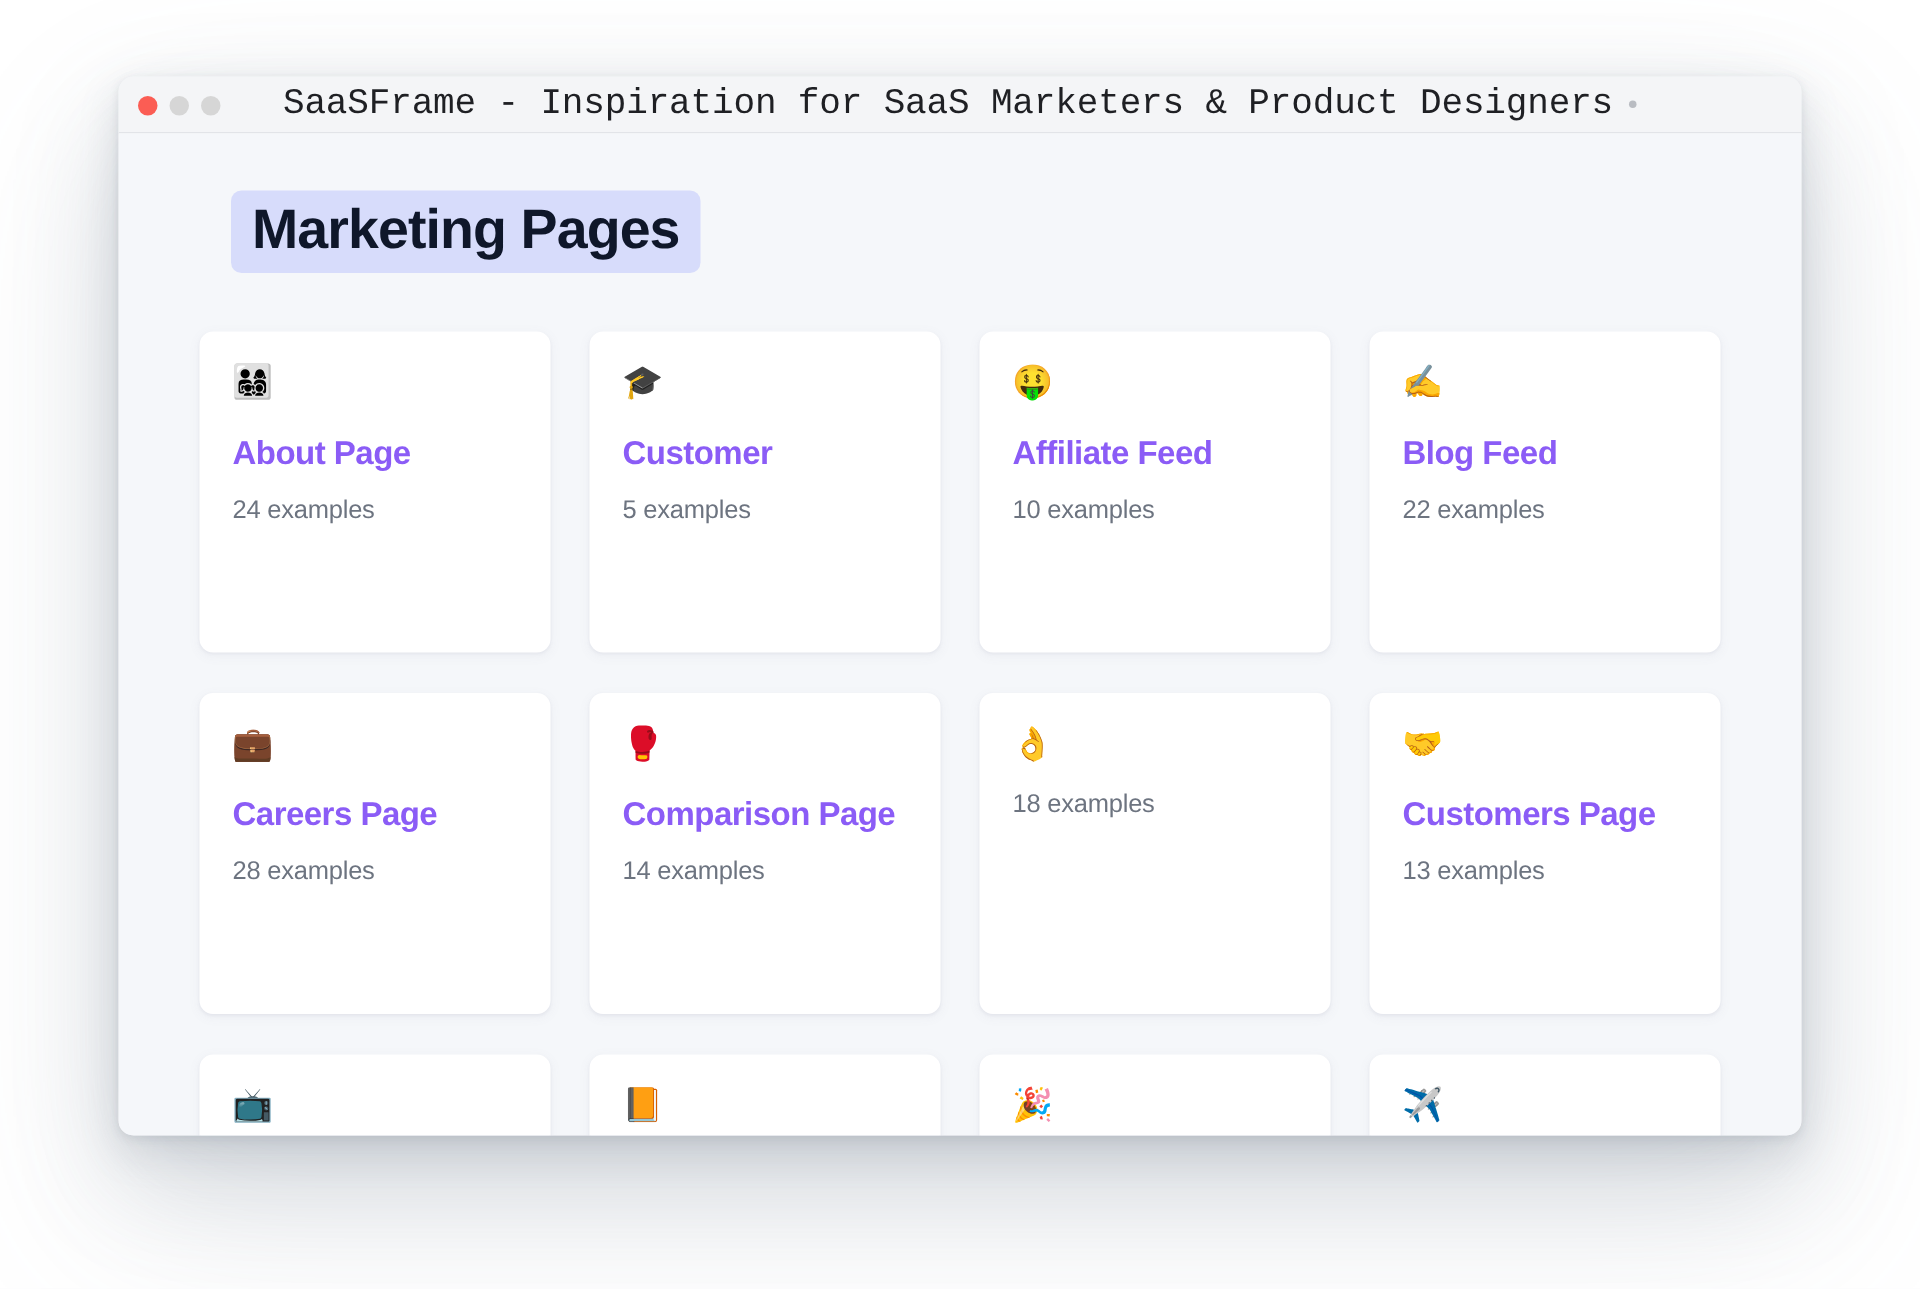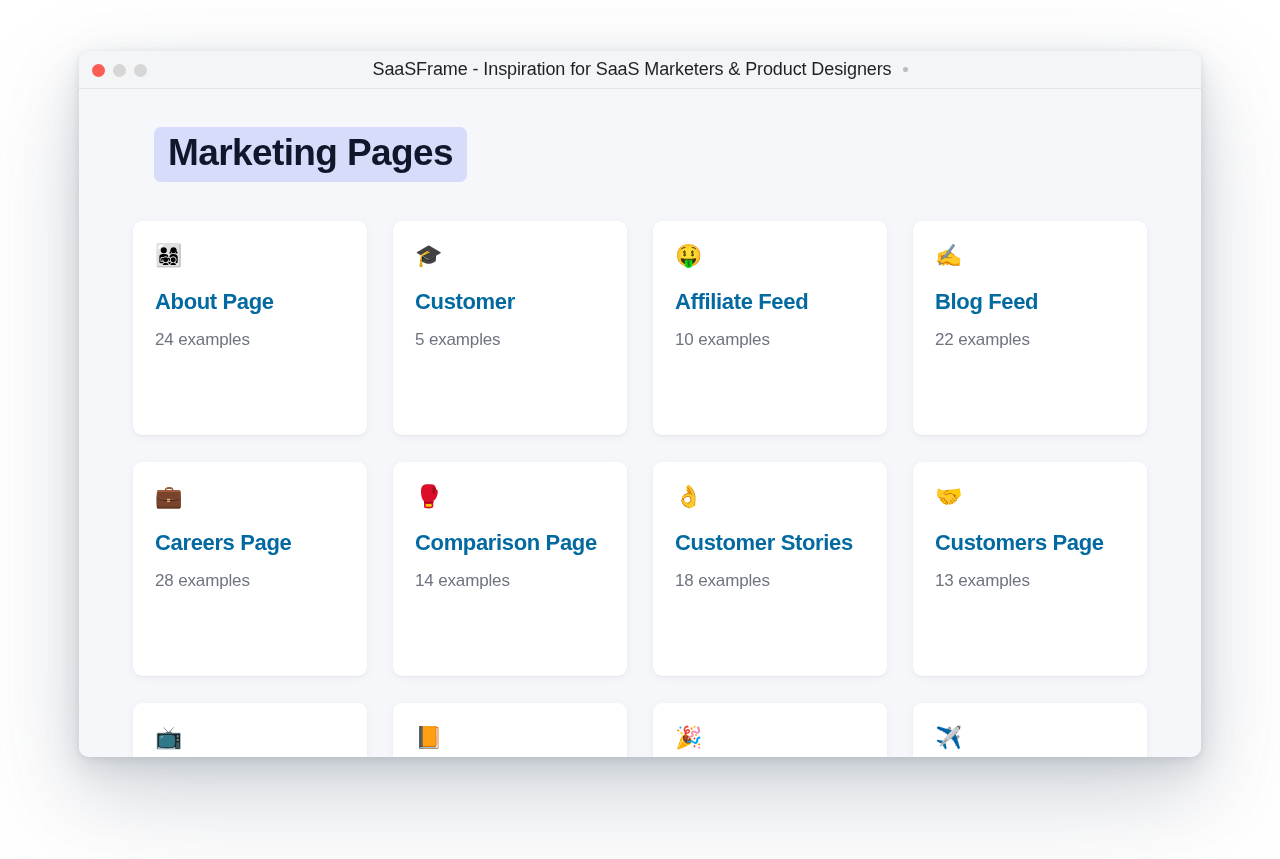--- a/index.html
+++ b/index.html
@@ -69,23 +69,23 @@
 
   .title-wrap {
     width: 100%;
     display: flex;
     align-items: center;
     justify-content: center;
     gap: 11px;
   }
 
   .window-title {
-    font-size: 18px;
+    font-size: 24px;
     color: #1f2024;
-    font-family: Liberation Sans, sans-serif;
+    font-family: Liberation Mono, monospace;
     letter-spacing: -0.1px;
     white-space: nowrap;
   }
 
   .modified-dot {
     width: 5px;
     height: 5px;
     border-radius: 50%;
     background: #b9bcc2;
     display: block;
@@ -143,21 +143,21 @@
     line-height: 1;
     height: 26px;
     display: block;
     font-family: "DejaVu Sans", sans-serif;
   }
 
   .card-title {
     margin-top: 17px;
     font-size: 22px;
     font-weight: bold;
-    color: #0369a1;
+    color: #8b5cf6;
     line-height: 1.27;
     letter-spacing: -0.35px;
   }
 
   .card-count {
     margin-top: 14px;
     font-size: 17px;
     color: #6d7480;
     letter-spacing: -0.15px;
   }
@@ -212,21 +212,20 @@
               <div class="card-title">Careers Page</div>
               <div class="card-count">28 examples</div>
             </div>
             <div class="card">
               <span class="card-emoji">🥊</span>
               <div class="card-title">Comparison Page</div>
               <div class="card-count">14 examples</div>
             </div>
             <div class="card">
               <span class="card-emoji">👌</span>
-              <div class="card-title">Customer Stories</div>
               <div class="card-count">18 examples</div>
             </div>
             <div class="card">
               <span class="card-emoji">🤝</span>
               <div class="card-title">Customers Page</div>
               <div class="card-count">13 examples</div>
             </div>
             <div class="card">
               <span class="card-emoji">📺</span>
             </div>

